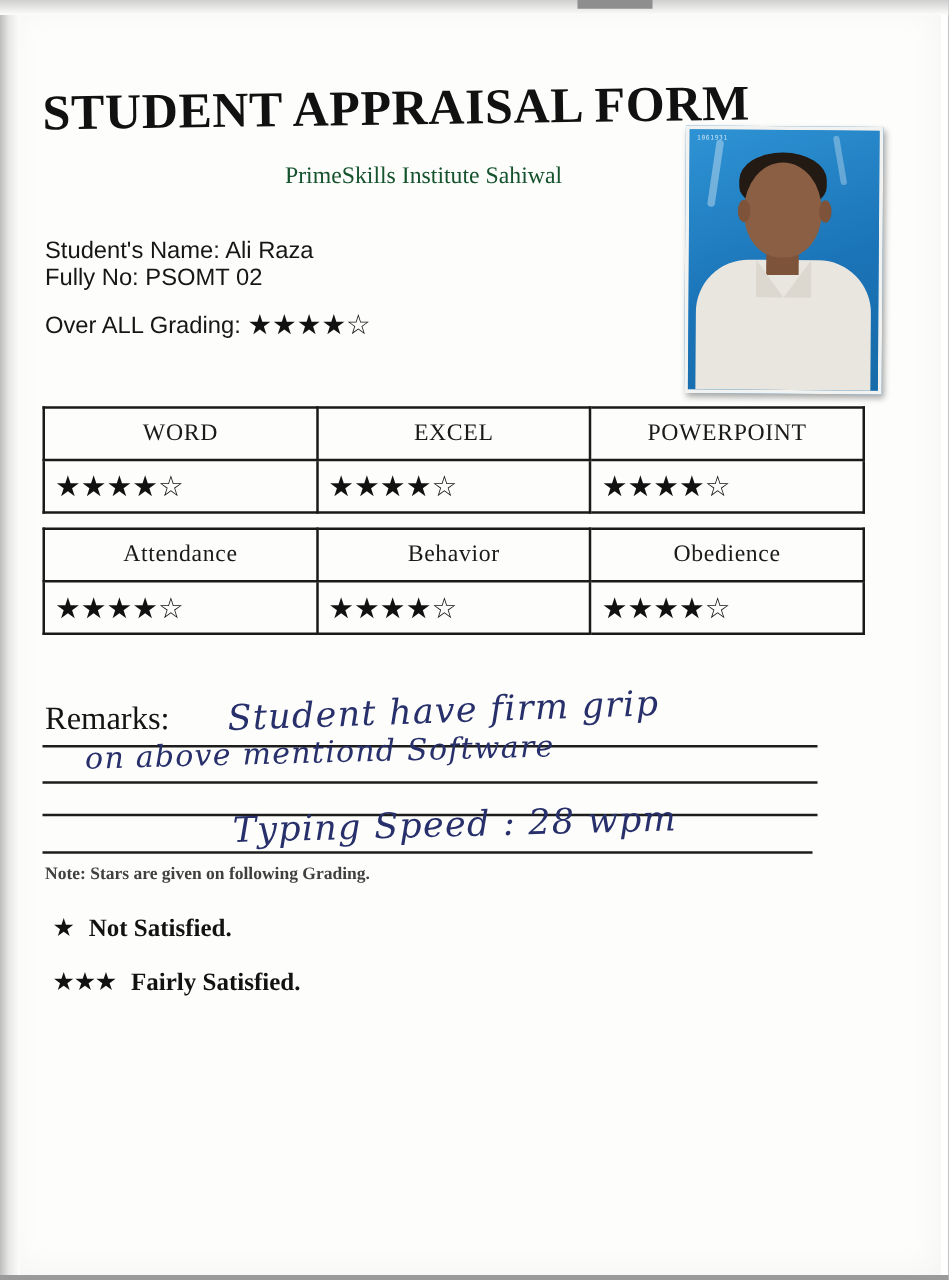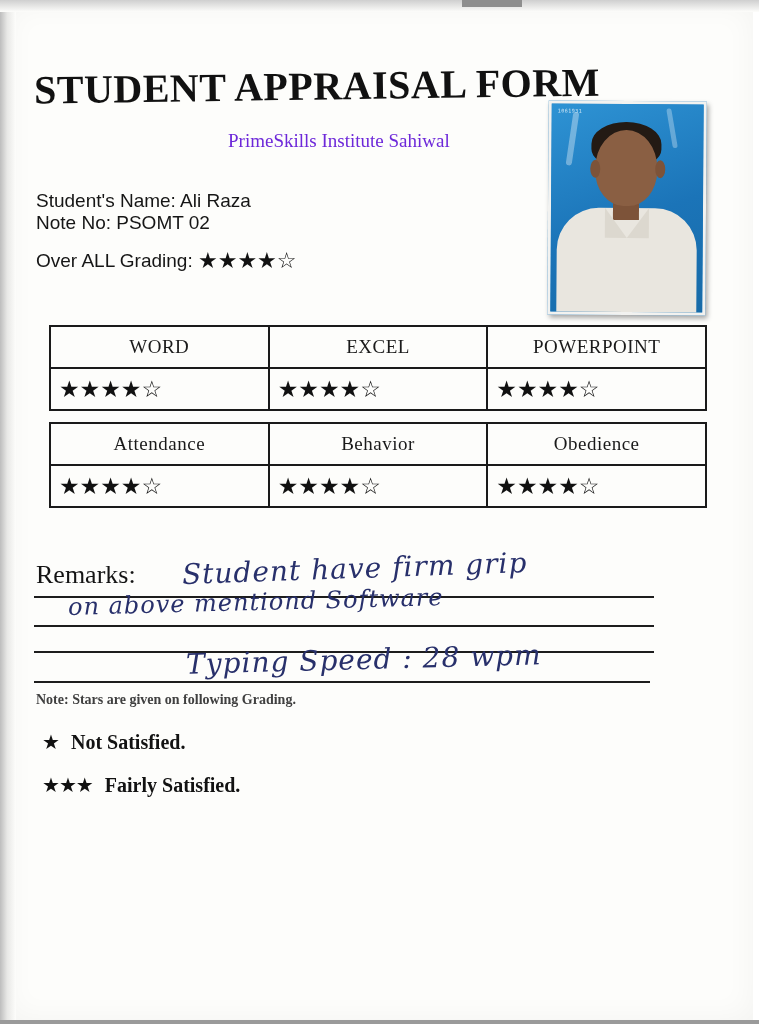--- a/index.html
+++ b/index.html
@@ -53,21 +53,21 @@
     font-size: 40px;
     letter-spacing: 0.5px;
     color: #111;
     transform: rotate(-0.8deg);
   }
   .subtitle {
     position: absolute;
     left: 228px;
     top: 130px;
     font-size: 19px;
-    color: #6d28d9;
+    color: #14532d;
     font-family: "Liberation Serif", serif;
   }
 
   .field {
     position: absolute;
     left: 36px;
     font-family: "Liberation Sans", sans-serif;
     font-size: 19px;
     color: #161616;
     white-space: nowrap;
@@ -181,21 +181,20 @@
     letter-spacing: 0.5px;
   }
 
   
   .grid {
     position: absolute;
     left: 34px;
     width: 658px;
     border-collapse: collapse;
     table-layout: fixed;
-    margin-left: 15px;
   }
   .grid td {
     border: 2px solid #1a1a1a;
     height: 40px;
     padding: 0 10px;
     font-family: "Liberation Serif", serif;
   }
   .grid td.head {
     text-align: center;
     font-size: 19px;
@@ -329,21 +328,21 @@
 
   <div class="title">STUDENT APPRAISAL FORM</div>
   <div class="subtitle">PrimeSkills Institute Sahiwal</div>
 
   <div class="field f-name">
     <span class="label">Student's Name:</span>
     <span class="value">Ali Raza</span>
   </div>
 
   <div class="field f-batch">
-    <span class="label">Note No:</span>
+    <span class="label">Fully No:</span>
     <span class="value">PSOMT 02</span>
   </div>
 
   <div class="field f-grade">
     <span class="label">Over ALL Grading:</span>
     <span class="stars stars-inline">★★★★☆</span>
   </div>
 
   <div class="photo">
     <div class="bg"></div>

